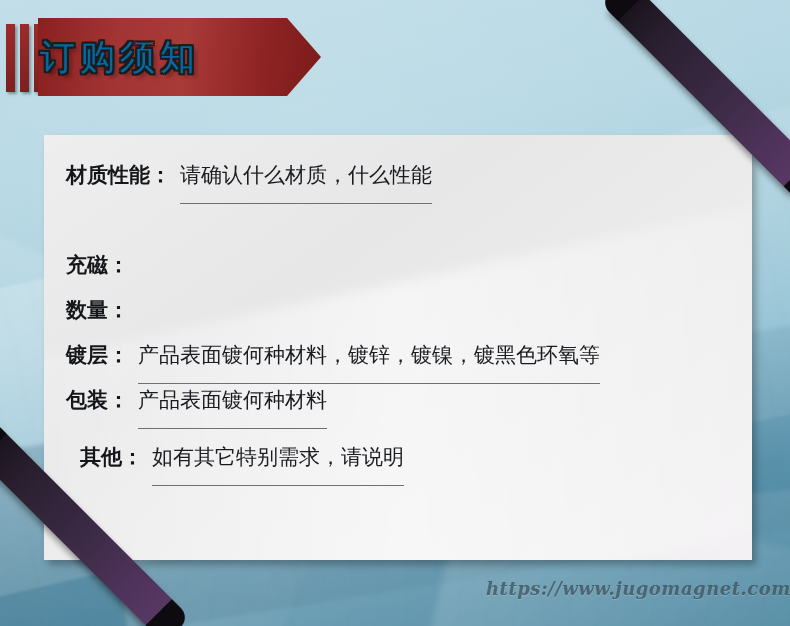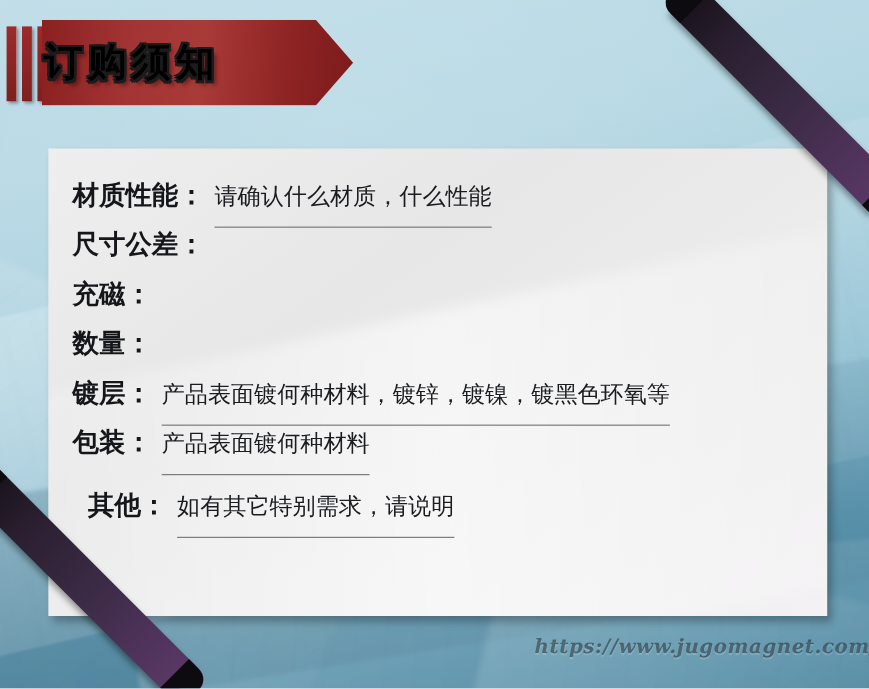--- a/index.html
+++ b/index.html
@@ -96,23 +96,23 @@
     -webkit-clip-path: polygon(0 0, 88% 0, 100% 50%, 88% 100%, 0 100%);
     clip-path: polygon(0 0, 88% 0, 100% 50%, 88% 100%, 0 100%);
     filter: drop-shadow(3px 3px 3px rgba(0,0,0,0.35));
   }
   .banner-title {
     position: absolute;
     left: 40px; top: 50%;
     transform: translateY(-50%);
     font-family: "DejaVu Sans", "Liberation Sans", sans-serif;
     font-size: 35px;
-    font-weight: bold;
+    font-weight: normal;
     letter-spacing: 5px;
-    color: #000000;
+    color: #0369a1;
     text-shadow:
        2px 0 0 #1c1c1c, -2px 0 0 #1c1c1c,
        0 2px 0 #1c1c1c, 0 -2px 0 #1c1c1c,
        2px 2px 0 #1c1c1c, -2px 2px 0 #1c1c1c,
        2px -2px 0 #1c1c1c, -2px -2px 0 #1c1c1c,
        4px 4px 4px rgba(0,0,0,0.45);
     white-space: nowrap;
   }
 
   
@@ -141,21 +141,21 @@
     right: 10px;
   }
   .row {
     display: flex;
     align-items: baseline;
     height: 45px;
     white-space: nowrap;
   }
   .row-label {
     font-family: "DejaVu Sans", "Liberation Sans", sans-serif;
-    font-size: 24px;
+    font-size: 21px;
     font-weight: bold;
     color: #15161a;
     flex: 0 0 auto;
     text-align: right;
   }
   .row-value {
     font-family: "DejaVu Sans", "Liberation Sans", sans-serif;
     font-size: 21px;
     font-weight: normal;
     color: #1b1c20;
@@ -234,21 +234,20 @@
   <div class="card">
     <div class="card-sheen"></div>
     <div class="rows">
 
       <div class="row">
         <span class="row-label">材质性能：</span>
         <span class="row-value">请确认什么材质，什么性能</span>
       </div>
 
       <div class="row">
-        <span class="row-label">尺寸公差：</span>
       </div>
 
       <div class="row">
         <span class="row-label">充磁：</span>
       </div>
 
 
       <div class="row">
         <span class="row-label">数量：</span>
       </div>

